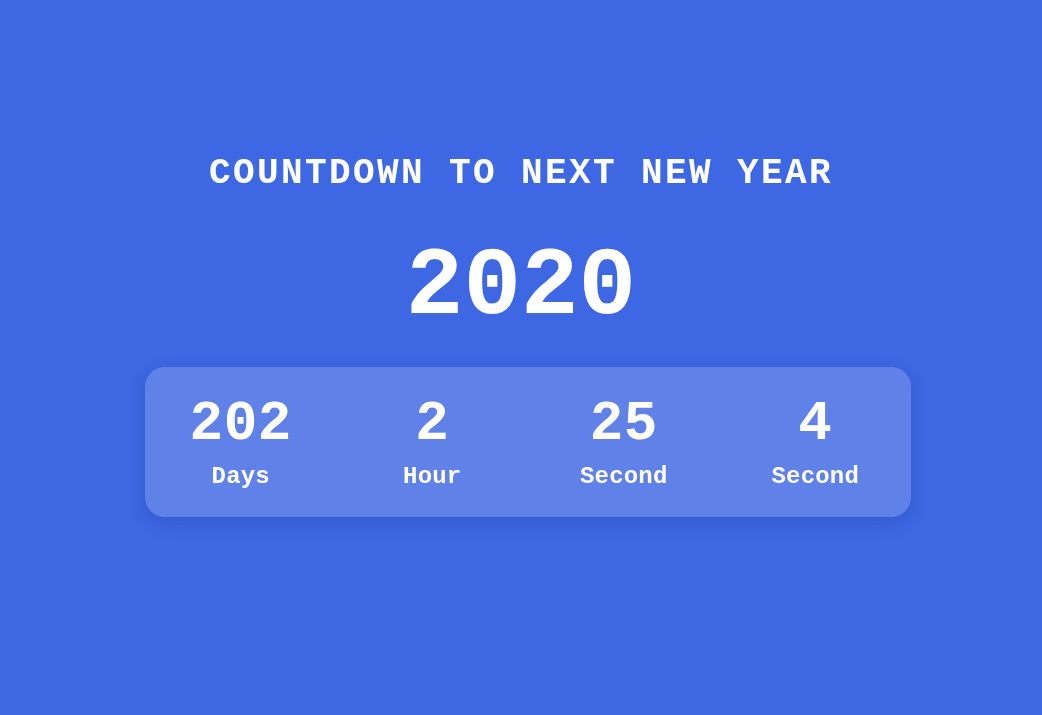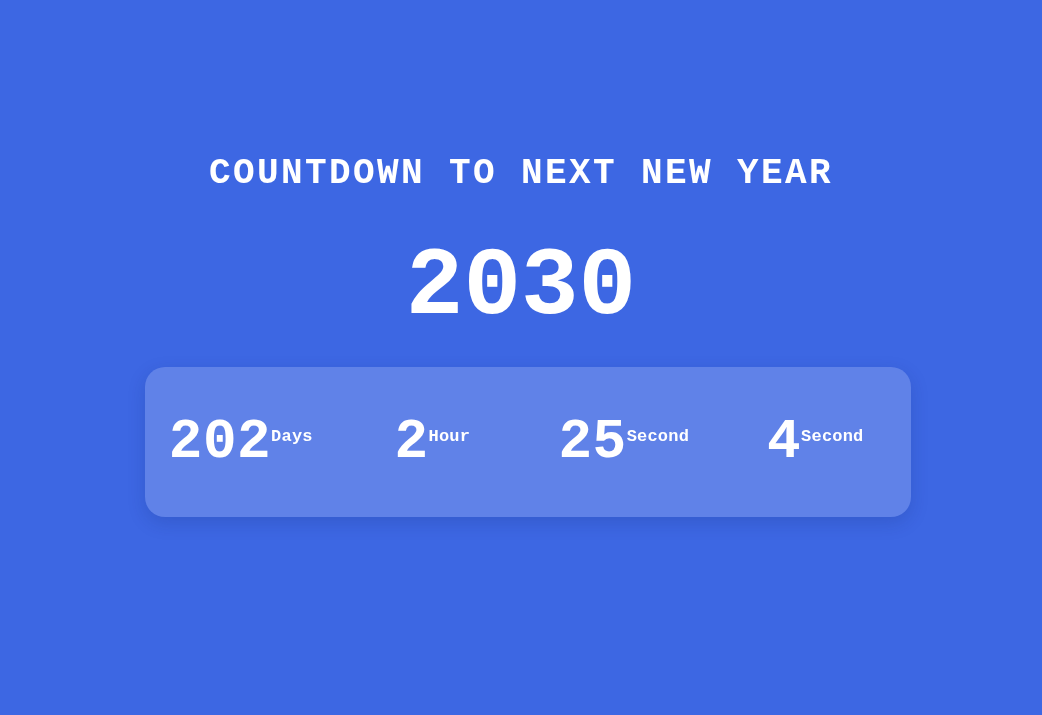--- a/index.html
+++ b/index.html
@@ -65,49 +65,50 @@
     box-shadow: 0 6px 18px rgba(20, 45, 120, 0.20);
     display: flex;
     align-items: center;
     justify-content: space-around;
   }
 
   .time-unit {
     flex: 1 1 0;
     text-align: center;
     display: flex;
-    flex-direction: row;
+    flex-direction: column;
+    align-items: center;
     justify-content: center;
   }
 
   .time-value {
     color: #ffffff;
     font-size: 56px;
     font-weight: bold;
     line-height: 58px;
     letter-spacing: 0.5px;
   }
 
   .time-label {
     color: #ffffff;
-    font-size: 17px;
+    font-size: 24px;
     font-weight: bold;
     line-height: 24px;
     margin-top: 12px;
     letter-spacing: 0.2px;
   }
 </style>
 </head>
 <body>
 
 <div class="page">
 
   <h1 class="countdown-title">COUNTDOWN TO NEXT NEW YEAR</h1>
 
-  <div class="countdown-year">2030</div>
+  <div class="countdown-year">2020</div>
 
   <div class="countdown-panel">
 
     <div class="time-unit">
       <div class="time-value">202</div>
       <div class="time-label">Days</div>
     </div>
 
     <div class="time-unit">
       <div class="time-value">2</div>

